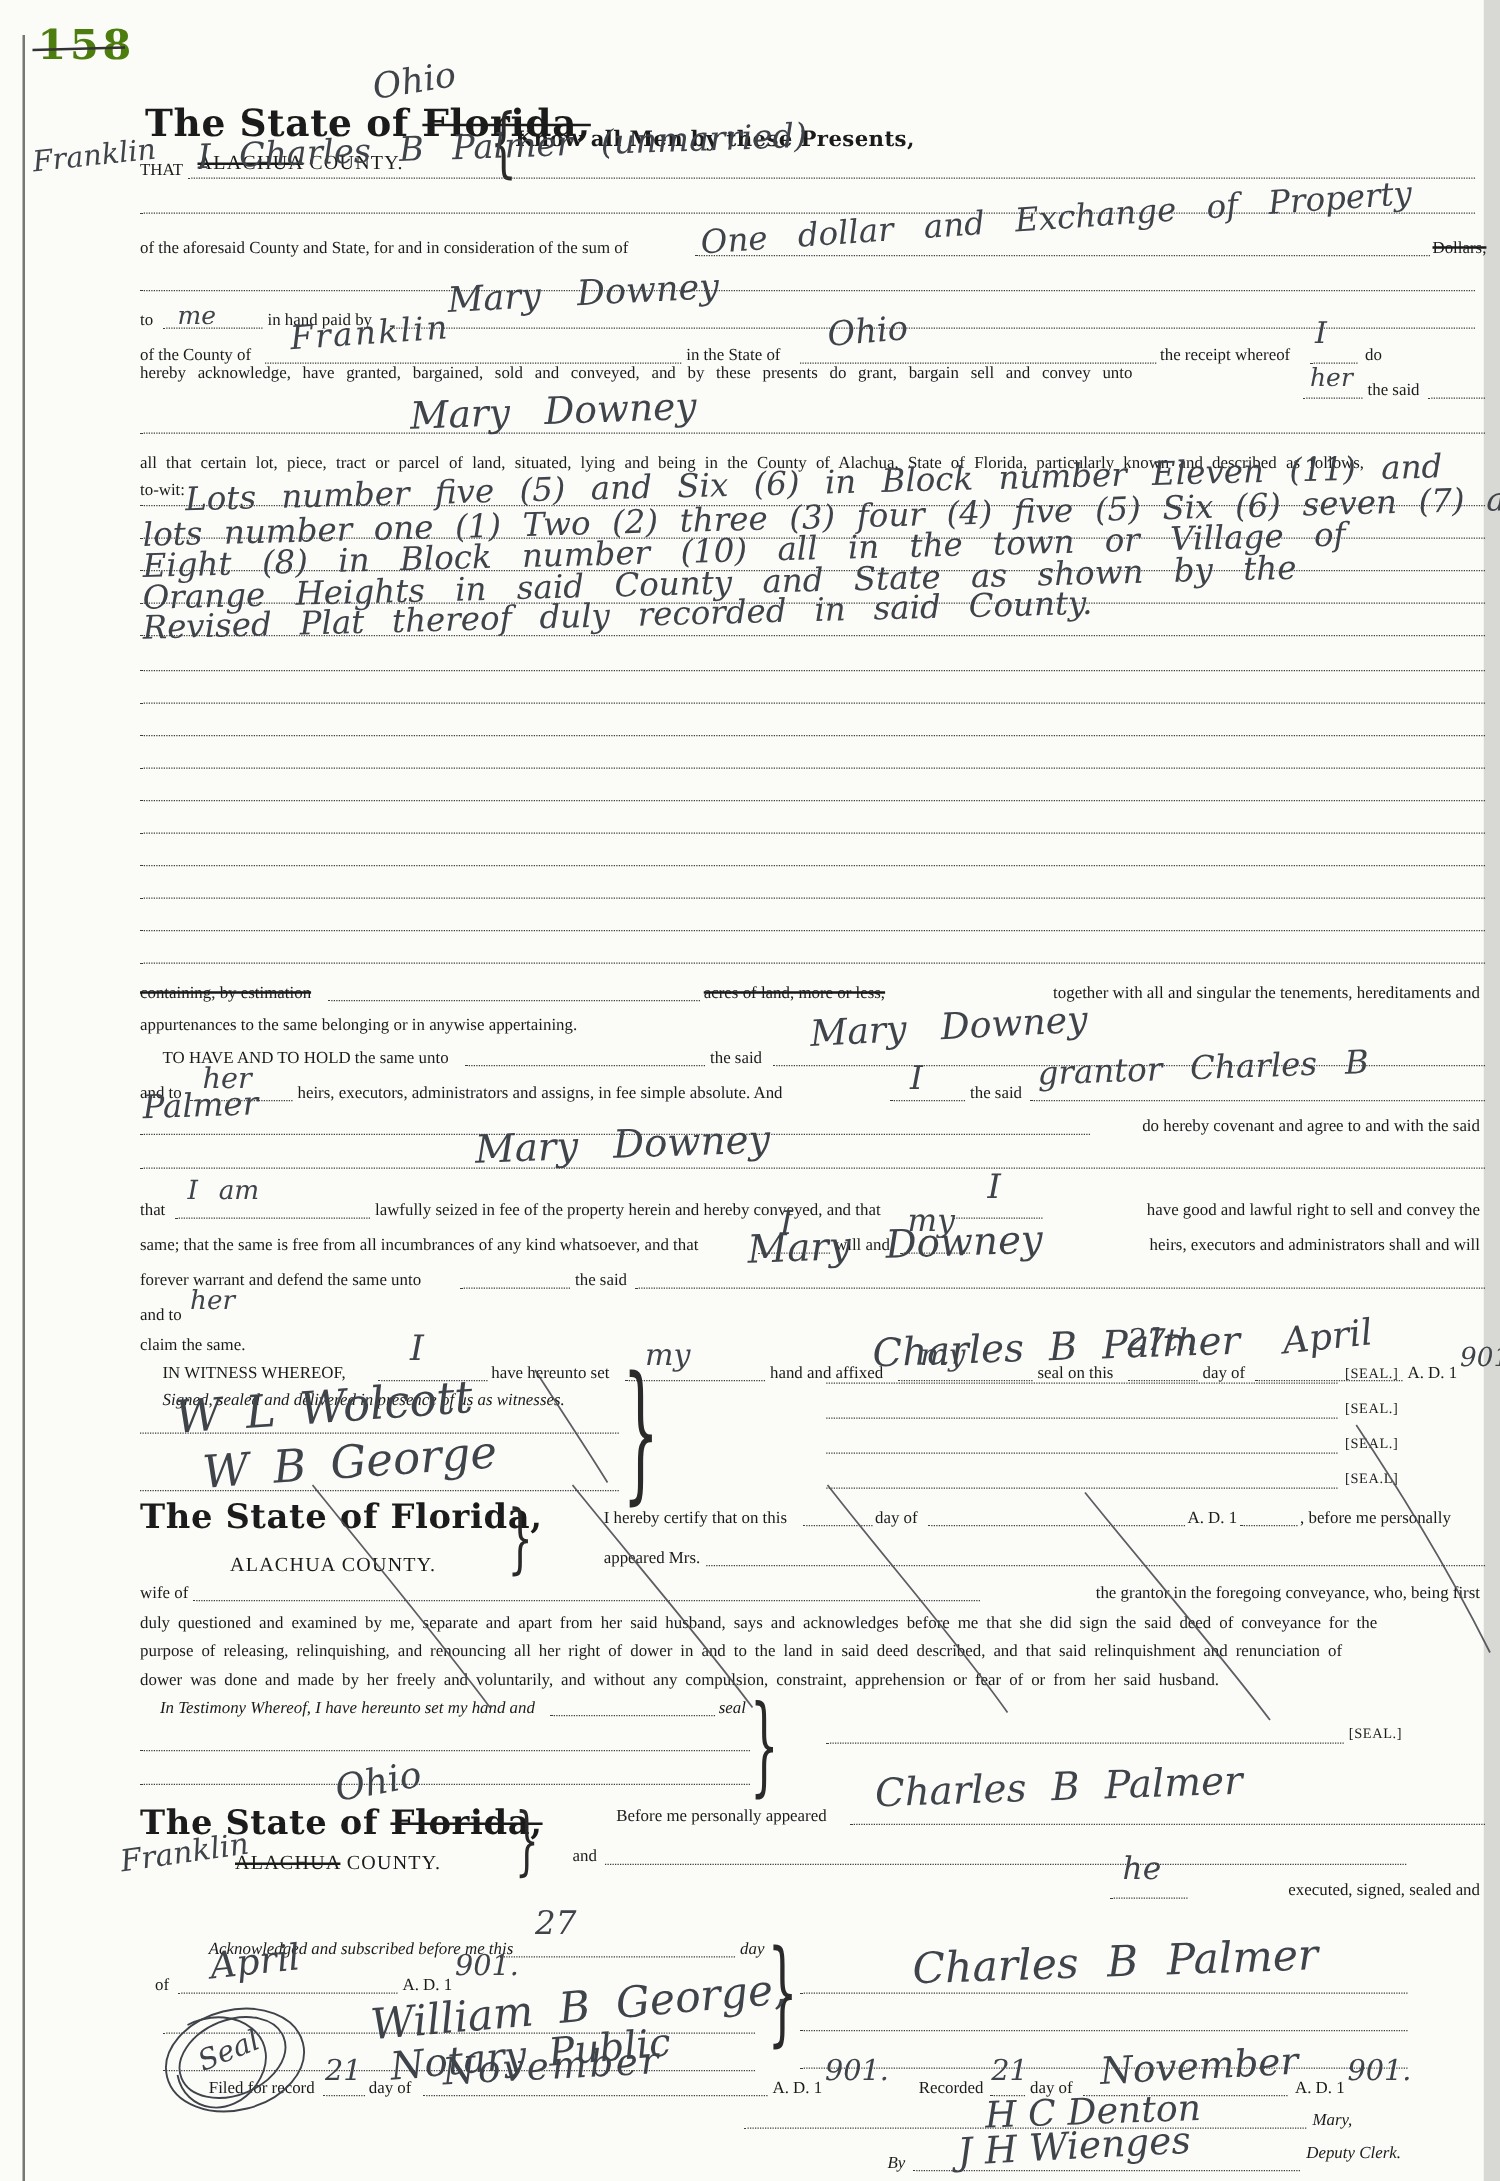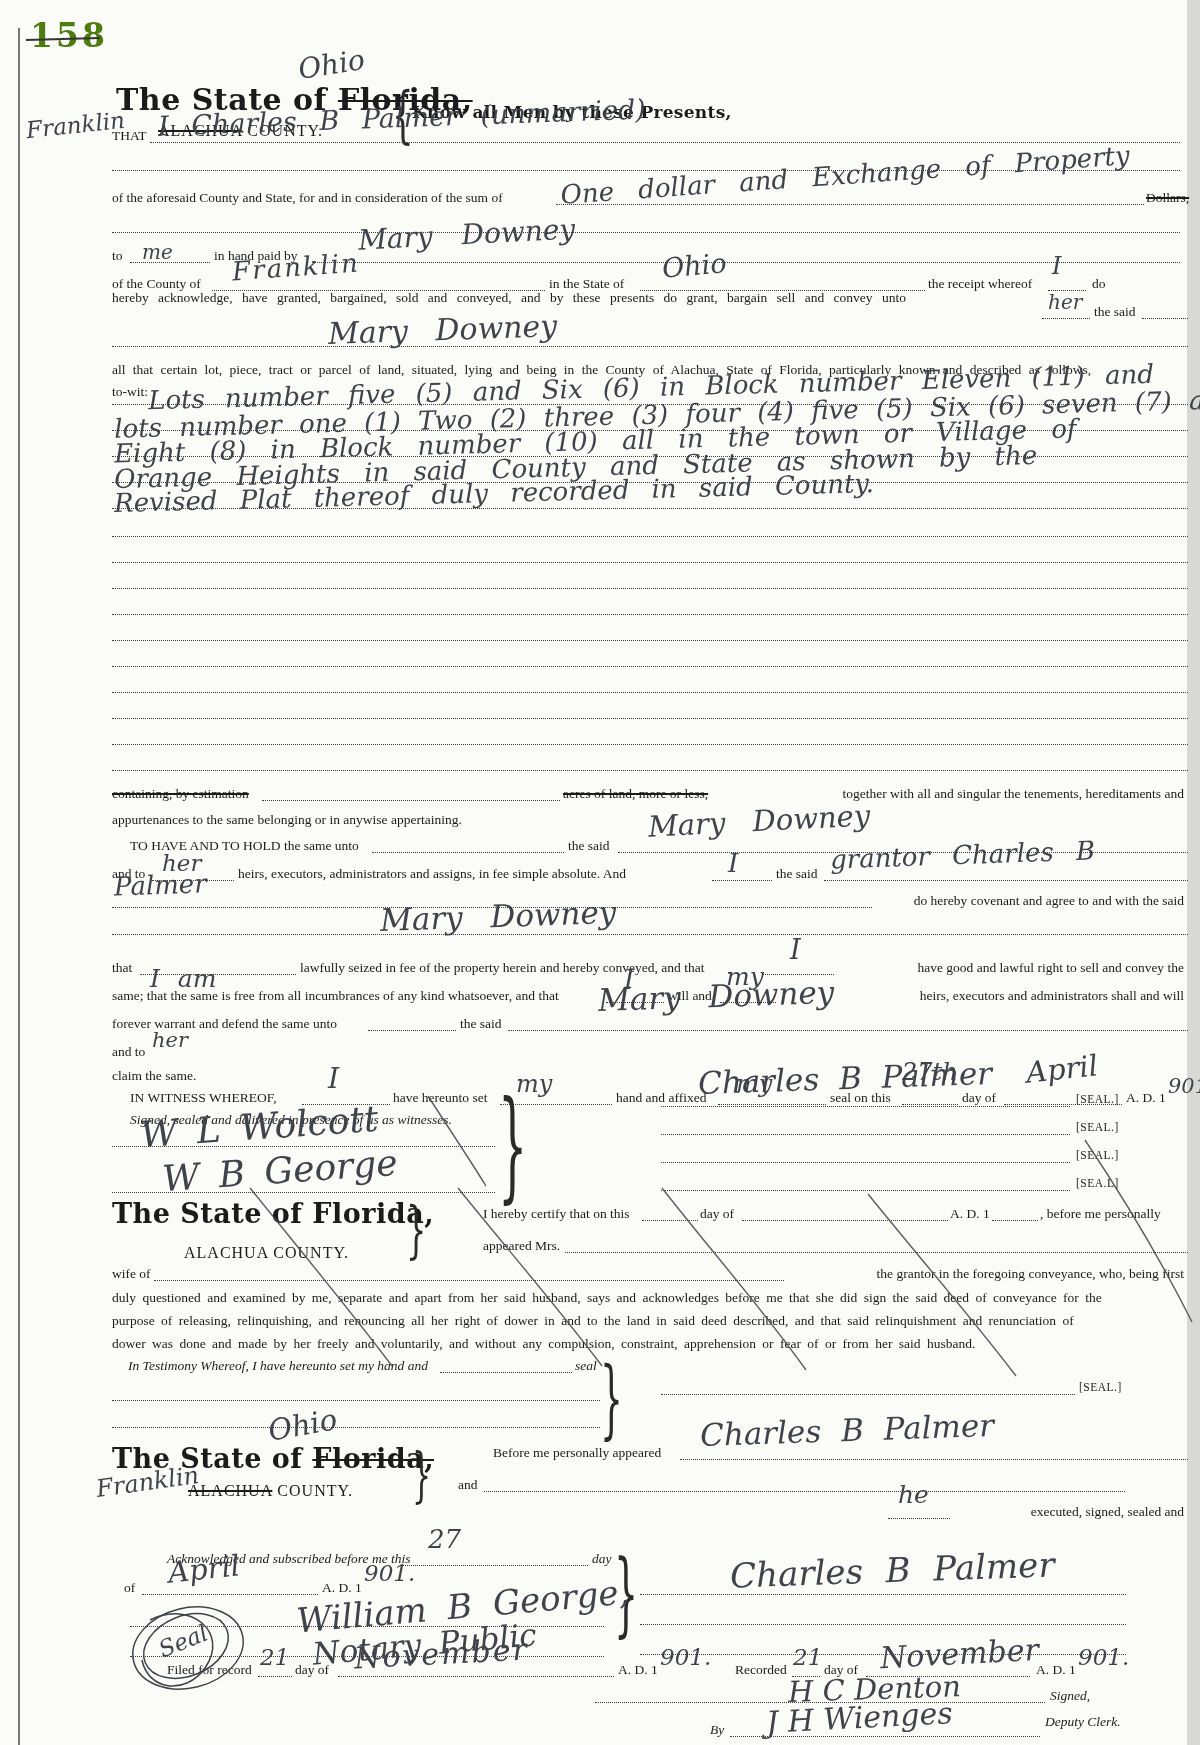--- a/index.html
+++ b/index.html
@@ -126,21 +126,21 @@
 
   <div class="hw" style="left:114px;top:870px;font-size:26px;transform:rotate(-2deg);">Palmer</div>
   <div class="dl" style="left:112px;top:907px;width:760px;"></div>
   <div class="t" style="right:16px;top:893px;">do hereby covenant and agree to and with the said</div>
 
   <div class="dl" style="left:112px;top:934px;width:1076px;"></div>
   <div class="hw" style="left:380px;top:898px;font-size:31px;transform:rotate(-2deg);word-spacing:18px;">Mary Downey</div>
 
   <div class="t" style="left:112px;top:960px;">that</div>
   <div class="dl" style="left:140px;top:974px;width:156px;"></div>
-  <div class="hw" style="left:150px;top:964px;font-size:25px;word-spacing:10px;">I     am</div>
+  <div class="hw" style="left:150px;top:940px;font-size:21px;word-spacing:10px;">I     am</div>
   <div class="t" style="left:300px;top:960px;">lawfully seized in fee of the property herein and hereby conveyed, and that</div>
   <div class="dl" style="left:762px;top:974px;width:72px;"></div>
   <div class="hw" style="left:790px;top:934px;font-size:27px;">I</div>
   <div class="t" style="right:16px;top:960px;">have good and lawful right to sell and convey the</div>
 
   <div class="t" style="left:112px;top:988px;">same; that the same is free from all incumbrances of any kind whatsoever, and that</div>
   <div class="dl" style="left:606px;top:1002px;width:58px;"></div>
   <div class="hw" style="left:624px;top:964px;font-size:26px;">I</div>
   <div class="t" style="left:668px;top:988px;">will and</div>
   <div class="dl" style="left:720px;top:1002px;width:56px;"></div>
@@ -275,21 +275,21 @@
   <div class="dl" style="left:792px;top:1676px;width:28px;"></div>
   <div class="hw" style="left:793px;top:1644px;font-size:23px;">21</div>
   <div class="t" style="left:824px;top:1662px;">day of</div>
   <div class="dl" style="left:866px;top:1676px;width:164px;"></div>
   <div class="hw" style="left:880px;top:1636px;font-size:30px;transform:rotate(-3deg);">November</div>
   <div class="t" style="left:1036px;top:1662px;">A. D. 1</div>
   <div class="hw" style="left:1078px;top:1644px;font-size:23px;">901.</div>
 
   <div class="dl" style="left:595px;top:1702px;width:450px;"></div>
   <div class="hw" style="left:788px;top:1672px;font-size:29px;transform:rotate(-2deg);">H C Denton</div>
-  <div class="t it" style="left:1050px;top:1688px;">Signed,</div>
+  <div class="t it" style="left:1050px;top:1688px;">Mary,</div>
   <div class="t it" style="left:710px;top:1722px;">By</div>
   <div class="dl" style="left:730px;top:1736px;width:310px;"></div>
   <div class="hw" style="left:766px;top:1700px;font-size:30px;transform:rotate(-3deg);">J H Wienges</div>
   <div class="t it" style="left:1045px;top:1714px;">Deputy Clerk.</div>
 
   <svg class="marks" width="1200" height="1745" viewBox="0 0 1200 1745">
     <g stroke="#4a4d52" stroke-width="1.4" fill="none" opacity="0.9">
       <path d="M250,1188 C 300,1250 350,1310 392,1366"></path>
       <path d="M458,1188 C 508,1250 560,1310 602,1366"></path>
       <path d="M662,1188 C 712,1252 765,1312 806,1370"></path>

